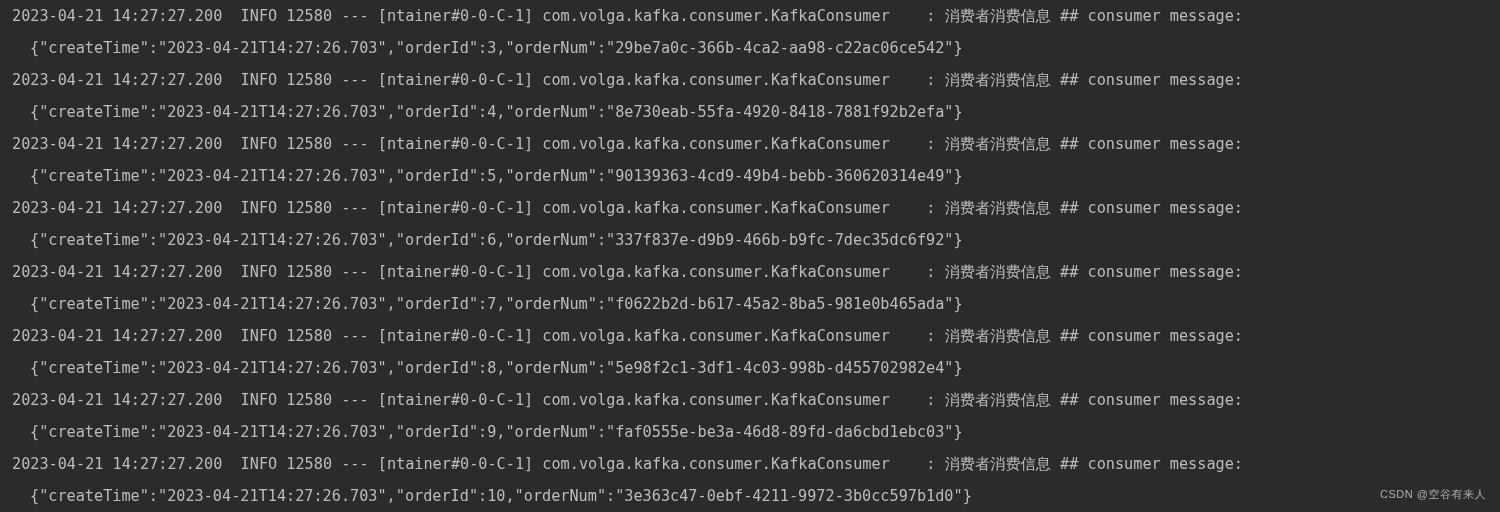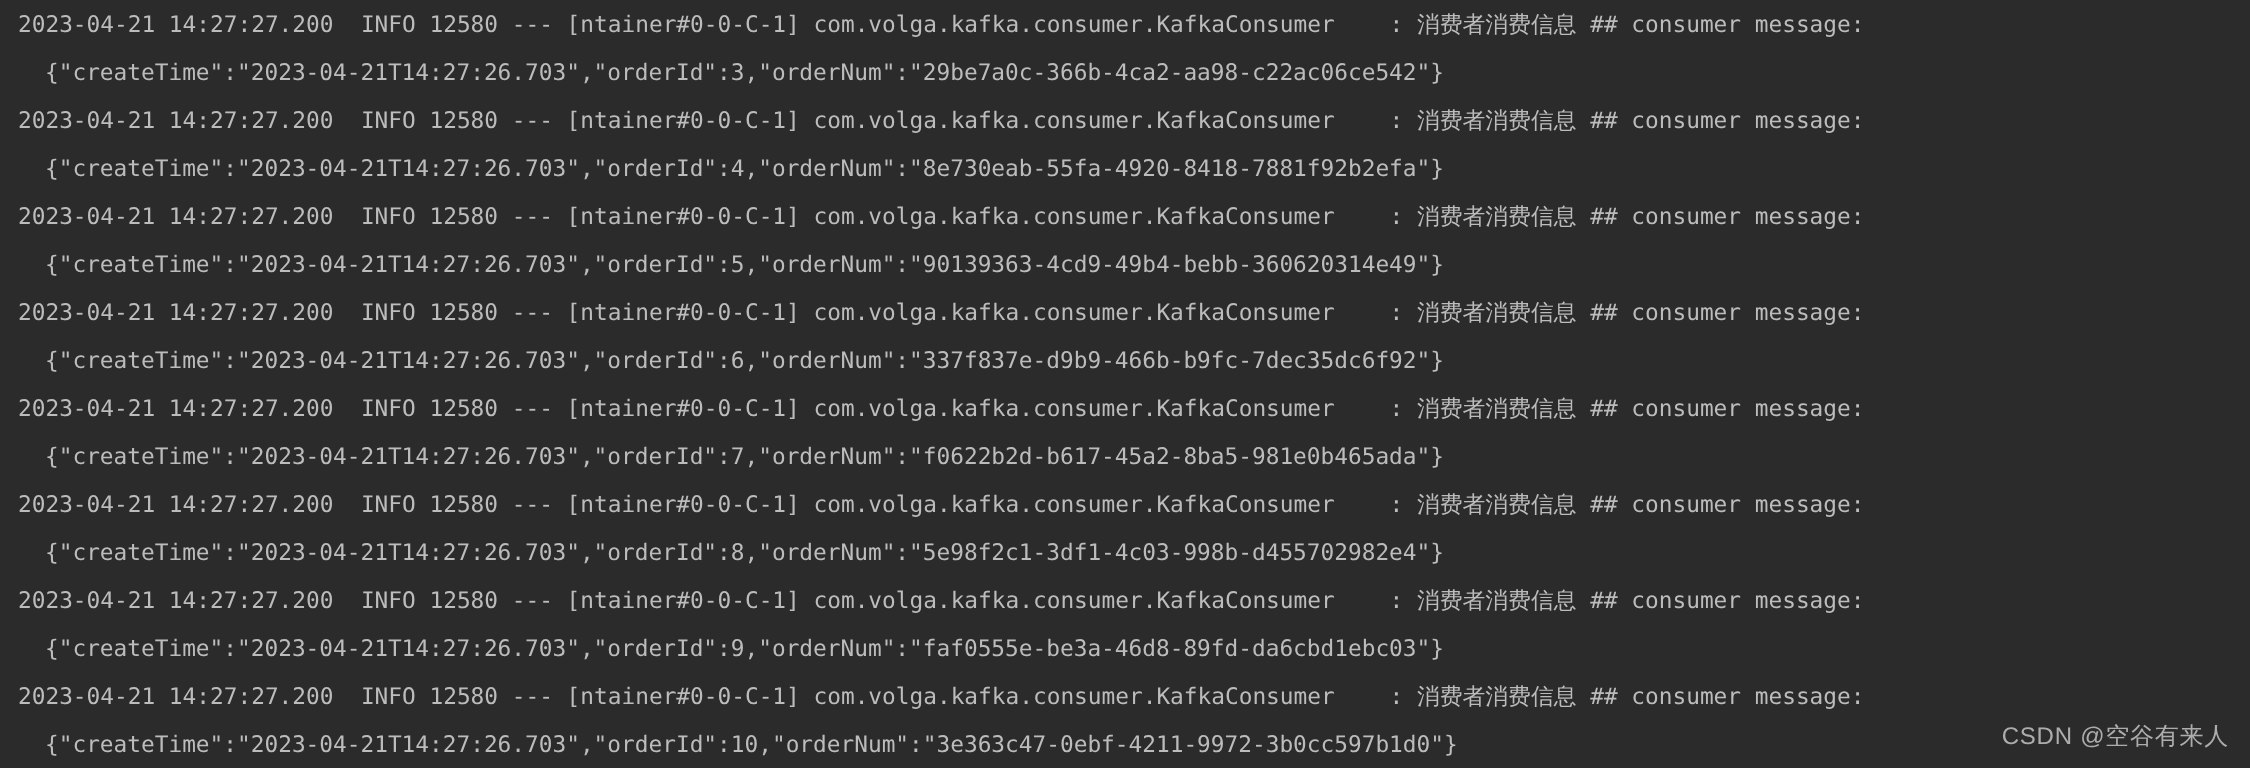--- a/index.html
+++ b/index.html
@@ -27,21 +27,21 @@
   .log-body {
     display: block;
     padding-left: 18px;
   }
   .watermark {
     position: absolute;
     right: 14px;
     bottom: 10px;
     color: #d8d8d8;
     font-family: sans-serif;
-    font-size: 16px;
+    font-size: 11px;
     opacity: 0.75;
     letter-spacing: 0.5px;
   }
 </style>
 </head>
 <body>
 
 <div class="console" id="console"><span class="log-line">2023-04-21 14:27:27.200  INFO 12580 --- [ntainer#0-0-C-1] com.volga.kafka.consumer.KafkaConsumer    : 消费者消费信息 ## consumer message:</span><span class="log-body">{"createTime":"2023-04-21T14:27:26.703","orderId":3,"orderNum":"29be7a0c-366b-4ca2-aa98-c22ac06ce542"}</span><span class="log-line">2023-04-21 14:27:27.200  INFO 12580 --- [ntainer#0-0-C-1] com.volga.kafka.consumer.KafkaConsumer    : 消费者消费信息 ## consumer message:</span><span class="log-body">{"createTime":"2023-04-21T14:27:26.703","orderId":4,"orderNum":"8e730eab-55fa-4920-8418-7881f92b2efa"}</span><span class="log-line">2023-04-21 14:27:27.200  INFO 12580 --- [ntainer#0-0-C-1] com.volga.kafka.consumer.KafkaConsumer    : 消费者消费信息 ## consumer message:</span><span class="log-body">{"createTime":"2023-04-21T14:27:26.703","orderId":5,"orderNum":"90139363-4cd9-49b4-bebb-360620314e49"}</span><span class="log-line">2023-04-21 14:27:27.200  INFO 12580 --- [ntainer#0-0-C-1] com.volga.kafka.consumer.KafkaConsumer    : 消费者消费信息 ## consumer message:</span><span class="log-body">{"createTime":"2023-04-21T14:27:26.703","orderId":6,"orderNum":"337f837e-d9b9-466b-b9fc-7dec35dc6f92"}</span><span class="log-line">2023-04-21 14:27:27.200  INFO 12580 --- [ntainer#0-0-C-1] com.volga.kafka.consumer.KafkaConsumer    : 消费者消费信息 ## consumer message:</span><span class="log-body">{"createTime":"2023-04-21T14:27:26.703","orderId":7,"orderNum":"f0622b2d-b617-45a2-8ba5-981e0b465ada"}</span><span class="log-line">2023-04-21 14:27:27.200  INFO 12580 --- [ntainer#0-0-C-1] com.volga.kafka.consumer.KafkaConsumer    : 消费者消费信息 ## consumer message:</span><span class="log-body">{"createTime":"2023-04-21T14:27:26.703","orderId":8,"orderNum":"5e98f2c1-3df1-4c03-998b-d455702982e4"}</span><span class="log-line">2023-04-21 14:27:27.200  INFO 12580 --- [ntainer#0-0-C-1] com.volga.kafka.consumer.KafkaConsumer    : 消费者消费信息 ## consumer message:</span><span class="log-body">{"createTime":"2023-04-21T14:27:26.703","orderId":9,"orderNum":"faf0555e-be3a-46d8-89fd-da6cbd1ebc03"}</span><span class="log-line">2023-04-21 14:27:27.200  INFO 12580 --- [ntainer#0-0-C-1] com.volga.kafka.consumer.KafkaConsumer    : 消费者消费信息 ## consumer message:</span><span class="log-body">{"createTime":"2023-04-21T14:27:26.703","orderId":10,"orderNum":"3e363c47-0ebf-4211-9972-3b0cc597b1d0"}</span></div>
 
 <div class="watermark">CSDN @空谷有来人</div>

